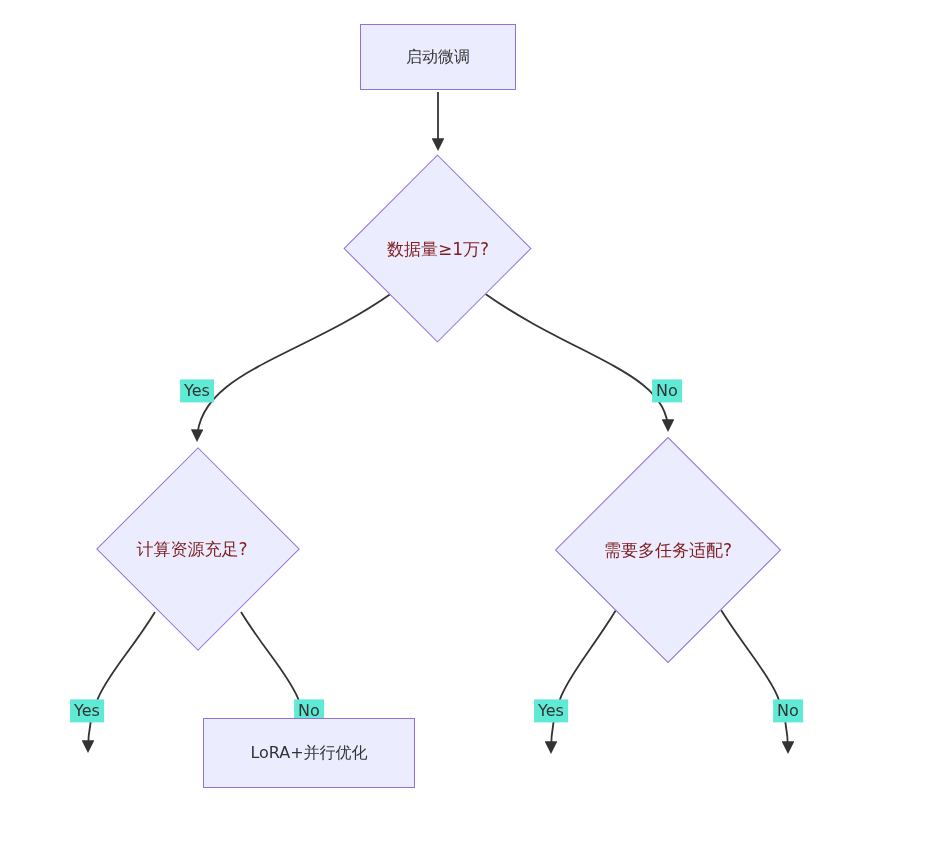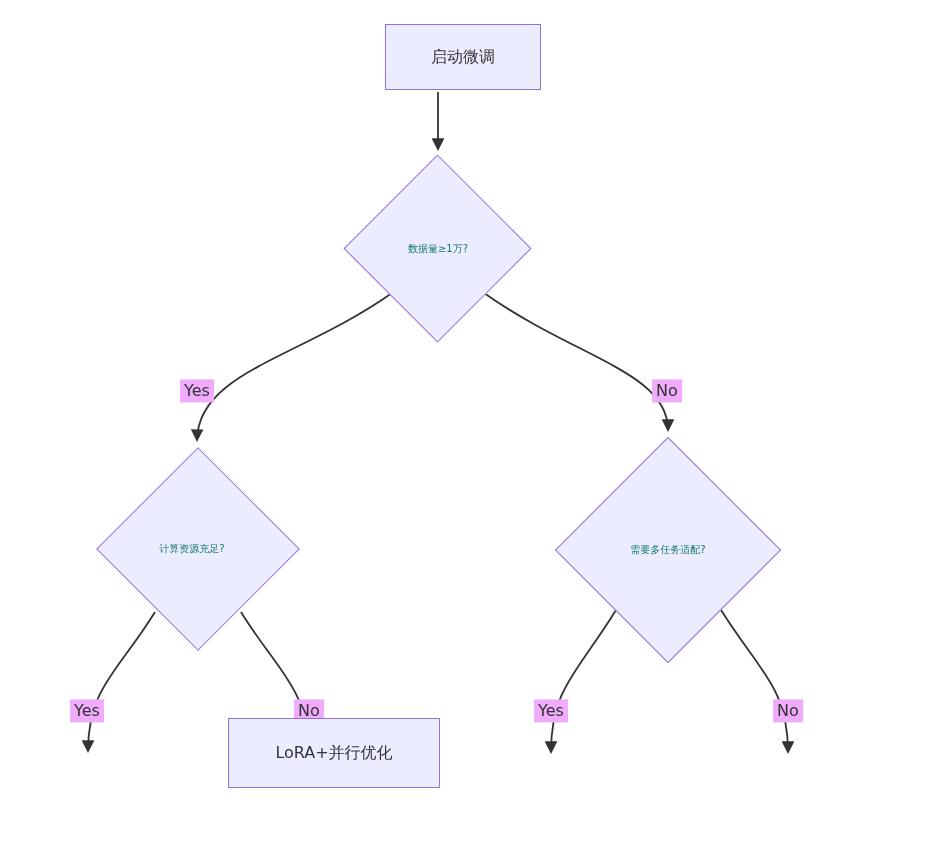--- a/index.html
+++ b/index.html
@@ -25,40 +25,39 @@
     position: absolute;
     background: #ECECFF;
     border: 1.5px solid #9370DB;
     box-sizing: border-box;
     display: flex;
     align-items: center;
     justify-content: center;
     color: #333333;
     font-size: 16px;
     white-space: nowrap;
-    margin-left: 25px;
   }
   .diamond-shape {
     position: absolute;
     background: #ECECFF;
     border: 1.5px solid #9370DB;
     box-sizing: border-box;
     transform: rotate(45deg);
   }
   .diamond-label {
     position: absolute;
     transform: translate(-50%, -50%);
-    color: #0f766e;
-    font-size: 10px;
+    color: #7f1d1d;
+    font-size: 17px;
     white-space: nowrap;
   }
   .edge-label {
     position: absolute;
     transform: translate(-50%, -50%);
-    background: #f0abfc;
+    background: #5eead4;
     color: #333333;
     font-size: 16px;
     line-height: 1.2;
     padding: 2px 4px;
     white-space: nowrap;
   }
 </style>
 </head>
 <body>
 

